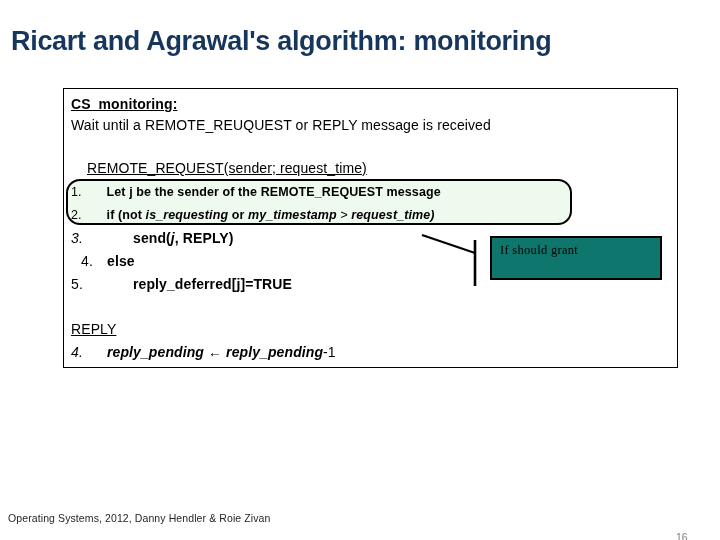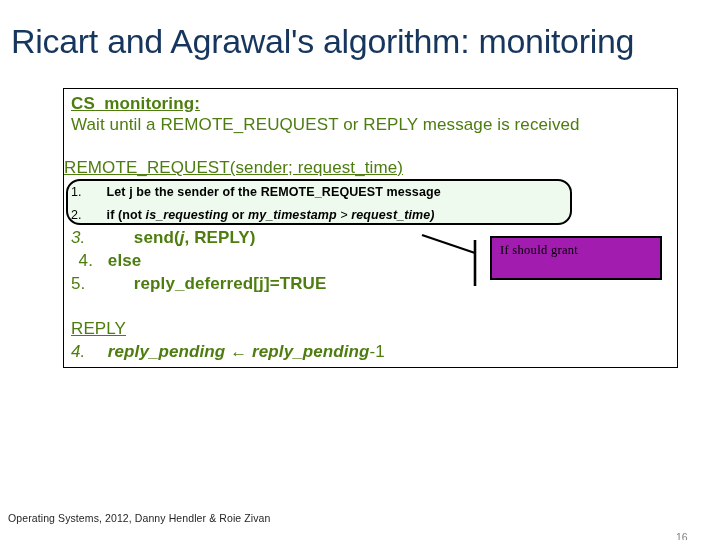--- a/index.html
+++ b/index.html
@@ -9,62 +9,62 @@
     font-family:"Liberation Sans", sans-serif;
     overflow:hidden;
     position:relative;
   }
 
   
   .slide-title{
     position:absolute;
     left:11px; top:24px;
     width:698px;
-    font-size:34px;
+    font-size:27px;
     line-height:34px;
     letter-spacing:-0.3px;
     color:#17365d;
     font-family:"Liberation Sans", sans-serif;
-    font-weight:400;
+    font-weight:700;
     white-space:nowrap;
   }
 
   
   .code-box{
     position:absolute;
     left:63px; top:88px;
     width:615px; height:280px;
     border:1px solid #000000;
     background:#ffffff;
     box-sizing:border-box;
   }
 
   .code-line{
     position:absolute;
-    font-size:17px;
+    font-size:14px;
     line-height:14px;
-    color:#4d7c0f;
+    color:#000000;
     font-weight:bold;
     white-space:nowrap;
     letter-spacing:0.1px;
   }
   .code-line .num{
     display:inline-block;
     width:22px;
     font-weight:normal;
   }
   .code-line .num.it{ font-style:italic; }
   .ul{ text-decoration:underline; }
   .it{ font-style:italic; }
   .nb{ font-weight:normal; }
 
   
   .l-cs      { left:71px;  top:97px; }
   .l-wait    { left:71px;  top:118px; }
-  .l-rr      { left:64px;  top:161px; }
+  .l-rr      { left:87px;  top:161px; }
   .l-1       { left:71px;  top:185px; }
   .l-2       { left:71px;  top:208px; }
   .l-3       { left:71px;  top:231px; }
   .l-4       { left:71px;  top:254px;text-align:right; }
   .l-5       { left:71px;  top:277px; }
   .l-reply   { left:71px;  top:322px; }
   .l-r4      { left:71px;  top:345px; }
 
   .indent1{ padding-left:10px;margin-top:38px; }
   .indent2{ padding-left:36px; }
@@ -99,21 +99,21 @@
   
   .leader{ position:absolute; z-index:4; pointer-events:none; }
   .leader svg{ display:block; }
 
   
   .note-box{
     position:absolute;
     left:490px; top:236px;
     width:172px; height:44px;
     border:2px solid #000000;
-    background:#a21caf;
+    background:#0f766e;
     box-sizing:border-box;
     z-index:5;
     padding:4px 0 0 8px;
   }
   .note-box .note-line{
     font-family:"Liberation Serif", serif;
     font-size:12.5px;
     line-height:17px;
     color:#000000;
     white-space:nowrap;

